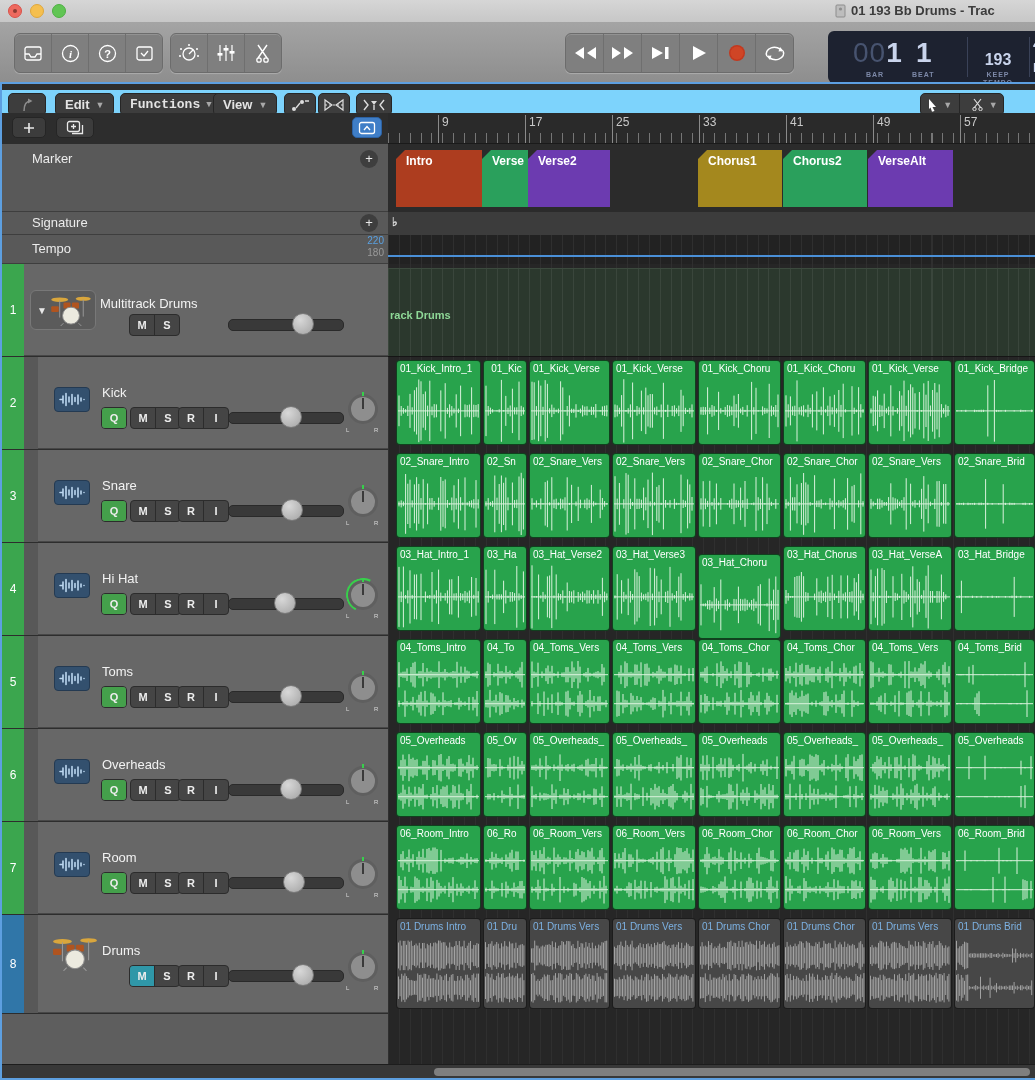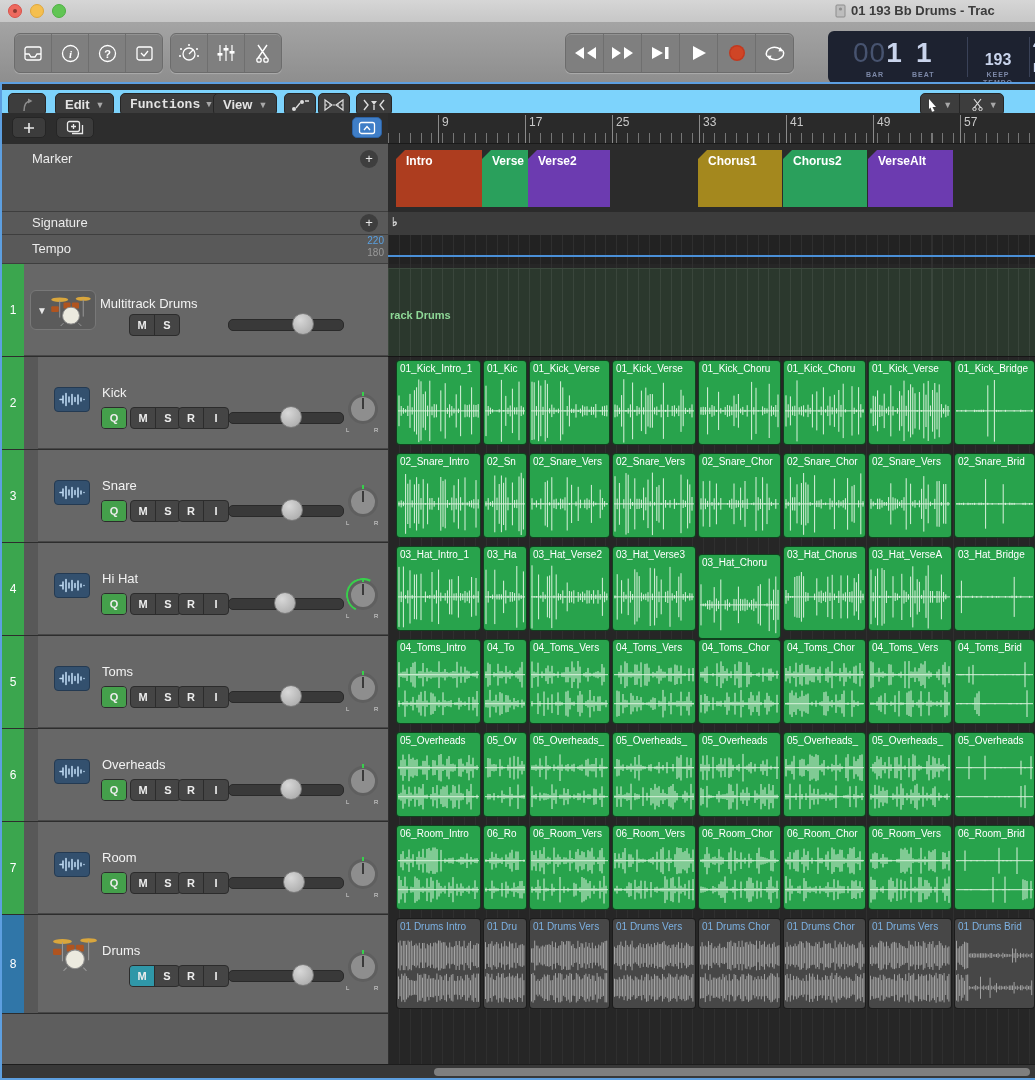--- a/index.html
+++ b/index.html
@@ -377,21 +377,21 @@
       <div class="folder-region" style="position: absolute; left: 0px; top: 4px; width: 649px; height: 87px;">
         <div class="folder-lbl" style="position: absolute;">rack Drums</div>
       </div>
       <div class="region" style="position: absolute; left: 8px; top: 96px; width: 85px; height: 85px; background: rgb(40, 163, 76);">
         <div class="region-lbl" style="position: relative; color: rgb(255, 255, 255);">01_Kick_Intro_1</div>
         <svg width="83" height="69" style="position:absolute;left:0;top:14px;">
           <path d="M1 35.9H82M2.0 20.5V51.2M4.2 31.0V40.8M6.4 33.0V38.7M8.6 34.2V37.6M10.8 30.8V41.0M13.0 18.9V52.9M15.2 32.3V39.5M17.4 15.2V56.6M19.6 12.3V59.5M21.8 4.5V67.2M24.0 6.3V65.5M26.2 19.1V52.7M28.4 16.5V55.2M30.6 30.6V41.2M32.8 5.7V66.1M35.0 31.5V40.2M37.2 29.1V42.6M39.4 29.4V42.3M43.8 15.4V56.4M48.2 8.2V63.6M50.4 32.9V38.9M52.6 29.3V42.5M54.8 31.1V40.7M57.0 33.4V38.4M59.2 19.3V52.5M61.4 33.6V38.1M63.6 10.6V61.2M68.0 29.4V42.3M70.2 30.1V41.7M72.4 29.5V42.3M74.6 12.3V59.4M76.8 29.7V42.1M79.0 30.0V41.7M81.2 29.1V42.6" stroke="#d9f2dc" stroke-width="1" fill="none"></path>
         </svg>
       </div>
       <div class="region" style="position: absolute; left: 95px; top: 96px; width: 44px; height: 85px; background: rgb(40, 163, 76);">
-        <div class="region-lbl" style="position: relative; color: rgb(255, 255, 255);">01_Kic</div>
+        <div class="region-lbl" style="position: relative; color: rgb(255, 255, 255); text-align: center;">01_Kic</div>
         <svg width="42" height="69" style="position:absolute;left:0;top:14px;">
           <path d="M1 35.9H41M2.0 10.7V61.1M4.2 31.0V40.7M6.4 32.7V39.0M8.6 34.2V37.5M13.0 35.4V36.4M15.2 34.3V37.4M17.4 4.9V66.8M19.6 35.2V36.5M21.8 20.9V50.9M24.0 32.8V39.0M26.2 30.5V41.3M28.4 13.7V58.1M30.6 32.4V39.4M32.8 32.3V39.5M35.0 6.6V65.2M37.2 30.8V41.0M39.4 32.3V39.5" stroke="#d9f2dc" stroke-width="1" fill="none"></path>
         </svg>
       </div>
       <div class="region" style="position: absolute; left: 141px; top: 96px; width: 81px; height: 85px; background: rgb(40, 163, 76);">
         <div class="region-lbl" style="position: relative; color: rgb(255, 255, 255);">01_Kick_Verse</div>
         <svg width="79" height="69" style="position:absolute;left:0;top:14px;">
           <path d="M1 35.9H78M2.0 6.7V65.0M4.2 7.3V64.5M6.4 31.1V40.7M8.6 5.5V66.2M10.8 10.6V61.2M13.0 31.8V40.0M15.2 5.2V66.5M17.4 8.8V62.9M19.6 33.3V38.4M21.8 29.6V42.1M24.0 32.7V39.1M26.2 34.6V37.2M28.4 33.6V38.2M30.6 6.3V65.5M32.8 12.4V59.4M35.0 35.4V36.4M37.2 31.0V40.8M39.4 20.4V51.4M41.6 33.7V38.0M43.8 33.8V37.9M46.0 29.2V42.6M48.2 34.8V37.0M50.4 33.6V38.2M52.6 30.3V41.5M54.8 31.6V40.2M57.0 31.3V40.5M59.2 34.6V37.1M61.4 31.7V40.0M63.6 32.0V39.7M65.8 29.0V42.7M70.2 35.2V36.5M72.4 31.4V40.3M74.6 30.8V41.0M76.8 30.3V41.4" stroke="#d9f2dc" stroke-width="1" fill="none"></path>
         </svg>
       </div>

